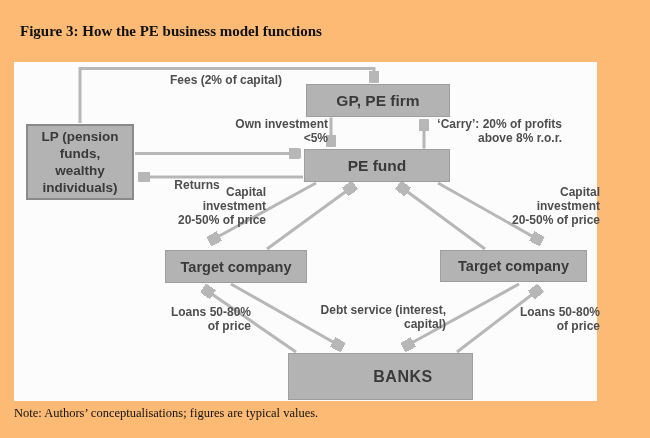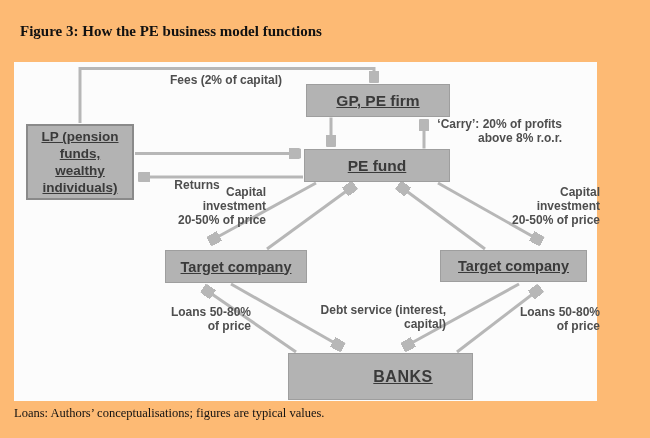--- a/index.html
+++ b/index.html
@@ -19,21 +19,21 @@
   }
   .panel{
     position:absolute;left:14px;top:62px;width:583px;height:339px;
     background:#fcfcfc;
   }
   .arrows{position:absolute;left:0;top:0;width:650px;height:438px;pointer-events:none;}
   .arrows path{fill:none;stroke:#b7b7b7;stroke-width:3;stroke-linejoin:miter;}
   .node{
     position:absolute;display:flex;align-items:center;justify-content:center;
     background:#b3b3b3;border:1px solid #9e9e9e;box-sizing:border-box;
-    color:#3a3a3a;font-weight:bold;text-align:center;white-space:pre-line;text-decoration:underline;
+    color:#3a3a3a;font-weight:bold;text-align:center;white-space:pre-line;
   }
   #node-lp{left:26px;top:124px;width:108px;height:76px;font-size:13.5px;line-height:17px;border:2px solid #8a8a8a;}
   #node-gp{left:306px;top:84px;width:144px;height:33px;font-size:15.5px;}
   #node-pe{left:304px;top:149px;width:146px;height:33px;font-size:15.5px;}
   #node-tl{left:165px;top:250px;width:142px;height:33px;font-size:14.5px;}
   #node-tr{left:440px;top:250px;width:147px;height:32px;font-size:14.5px;}
   #node-banks{left:288px;top:353px;width:185px;height:47px;font-size:16px;letter-spacing:0.5px;padding-left:45px;}
   .lbl{
     position:absolute;color:#4e4e4e;font-weight:bold;font-size:12px;line-height:14px;
     text-align:right;white-space:pre-line;
@@ -85,30 +85,32 @@
 wealthy
 individuals)</div>
   <div class="node" id="node-gp">GP, PE firm</div>
   <div class="node" id="node-pe">PE fund</div>
   <div class="node" id="node-tl">Target company</div>
   <div class="node" id="node-tr">Target company</div>
   <div class="node" id="node-banks">BANKS</div>
 
   <div class="lbl" id="lbl-fees">Fees (2% of capital)</div>
   <div class="lbl" id="lbl-returns">Returns</div>
+  <div class="lbl" id="lbl-owninv">Own investment
+&lt;5%</div>
   <div class="lbl" id="lbl-carry">‘Carry’: 20% of profits
 above 8% r.o.r.</div>
   <div class="lbl" id="lbl-capinv-l">Capital
 investment
 20-50% of price</div>
   <div class="lbl" id="lbl-capinv-r">Capital
 investment
 20-50% of price</div>
   <div class="lbl" id="lbl-loans-l">Loans 50-80%
 of price</div>
   <div class="lbl" id="lbl-debt">Debt service (interest,
 capital)</div>
   <div class="lbl" id="lbl-loans-r">Loans 50-80%
 of price</div>
 
-  <div class="fig-note">Loans: Authors’ conceptualisations; figures are typical values.</div>
+  <div class="fig-note">Note: Authors’ conceptualisations; figures are typical values.</div>
 
 </div>
 
 </body></html>

